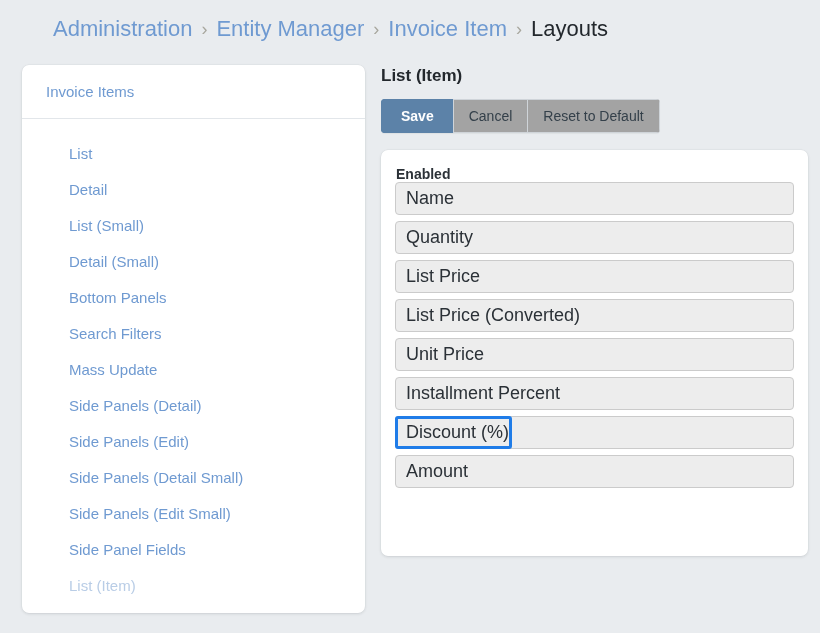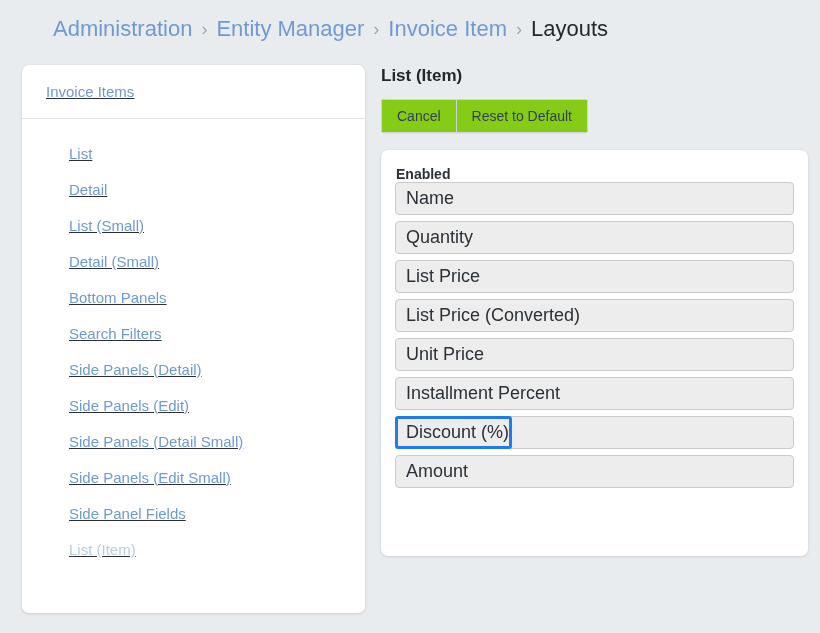--- a/index.html
+++ b/index.html
@@ -53,21 +53,20 @@
   }
 
   
   #sidebar-card {
     position: absolute;
     left: 22px;
     top: 65px;
     width: 343px;
     height: 548px;
     overflow: hidden;
-    text-decoration: underline;
   }
   #sidebar-header {
     height: 54px;
     border-bottom: 1px solid #e2e6ea;
     display: flex;
     align-items: center;
     padding-left: 24px;
   }
   #sidebar-header .title {
     font-size: 15px;
@@ -111,21 +110,21 @@
   }
   .btn {
     height: 34px;
     display: flex;
     align-items: center;
     padding: 0 15px;
     font-size: 14px;
     font-family: "Liberation Sans", sans-serif;
     border: 1px solid #cfd4d9;
     border-right-width: 0;
-    background: #84cc16;
+    background: #a3a3a3;
     color: #34404a;
     cursor: pointer;
     white-space: nowrap;
   }
   .btn:last-child { border-right-width: 1px; }
   .btn.btn-primary {
     background: #5c82a8;
     border-color: #5c82a8;
     color: #ffffff;
     font-weight: bold;
@@ -210,20 +209,23 @@
       <div class="sidebar-item">
         <span>Detail (Small)</span>
       </div>
       <div class="sidebar-item">
         <span>Bottom Panels</span>
       </div>
       <div class="sidebar-item">
         <span>Search Filters</span>
       </div>
       <div class="sidebar-item">
+        <span>Mass Update</span>
+      </div>
+      <div class="sidebar-item">
         <span>Side Panels (Detail)</span>
       </div>
       <div class="sidebar-item">
         <span>Side Panels (Edit)</span>
       </div>
       <div class="sidebar-item">
         <span>Side Panels (Detail Small)</span>
       </div>
       <div class="sidebar-item">
         <span>Side Panels (Edit Small)</span>
@@ -233,20 +235,23 @@
       </div>
       <div class="sidebar-item is-active">
         <span>List (Item)</span>
       </div>
     </div>
 </aside>
 
 <h1 id="page-title">List (Item)</h1>
 
 <div id="button-group">
+    <button class="btn btn-primary">
+      <span>Save</span>
+    </button>
     <button class="btn">
       <span>Cancel</span>
     </button>
     <button class="btn">
       <span>Reset to Default</span>
     </button>
   </div>
 
 <section id="fields-card" class="card">
   <div id="enabled-label">Enabled</div>

